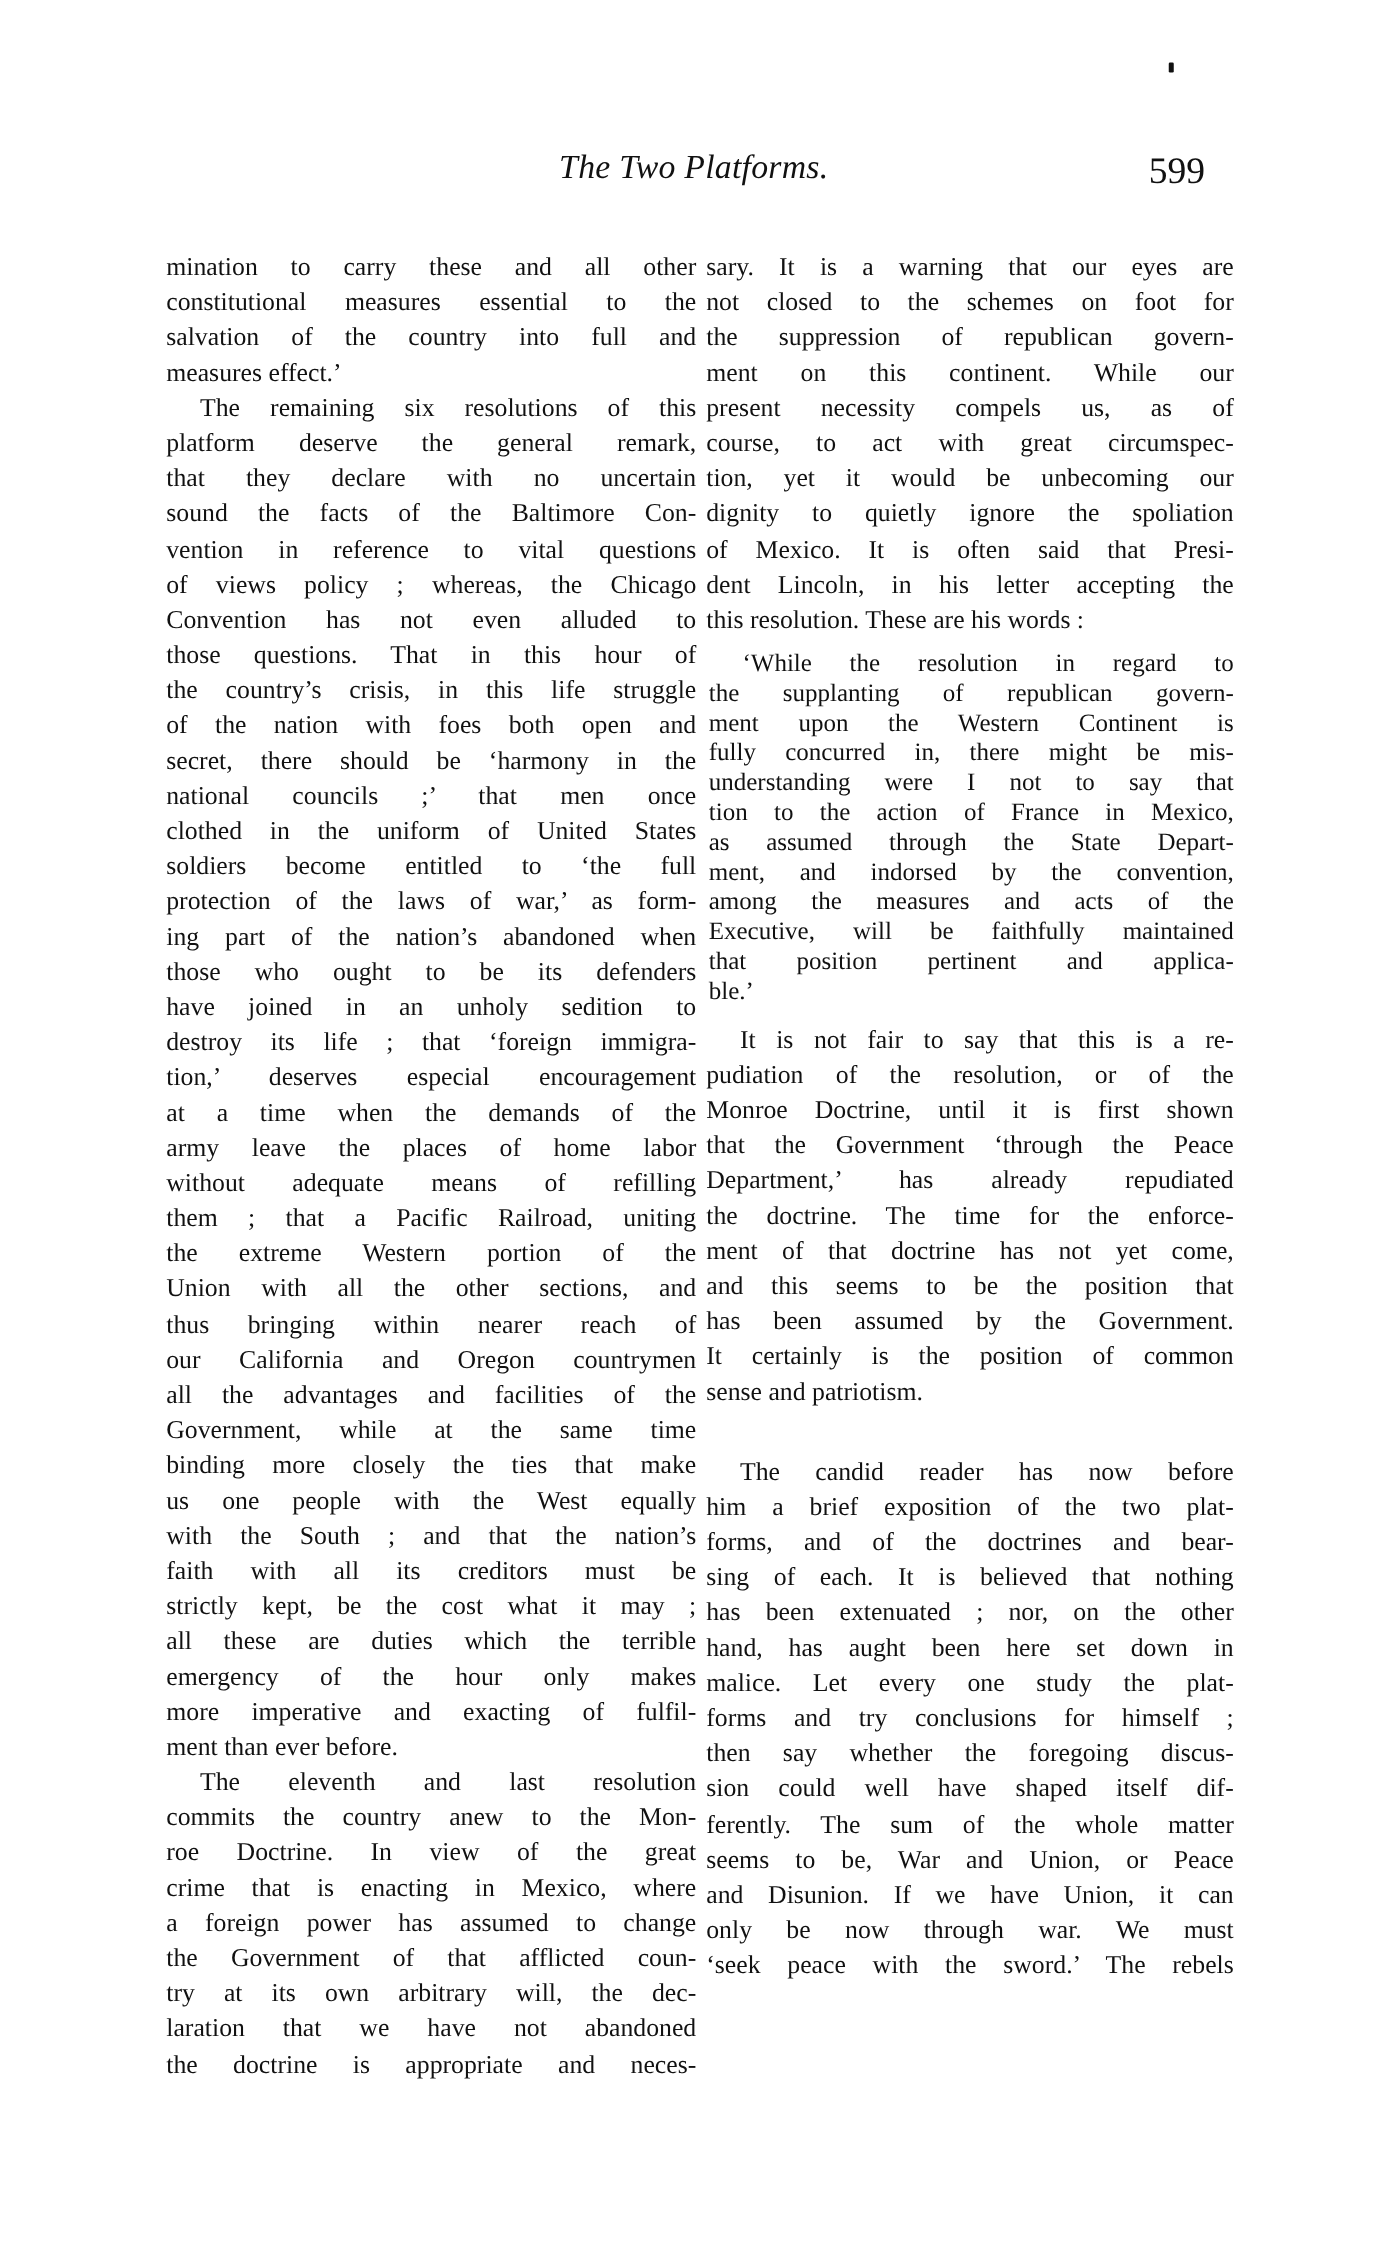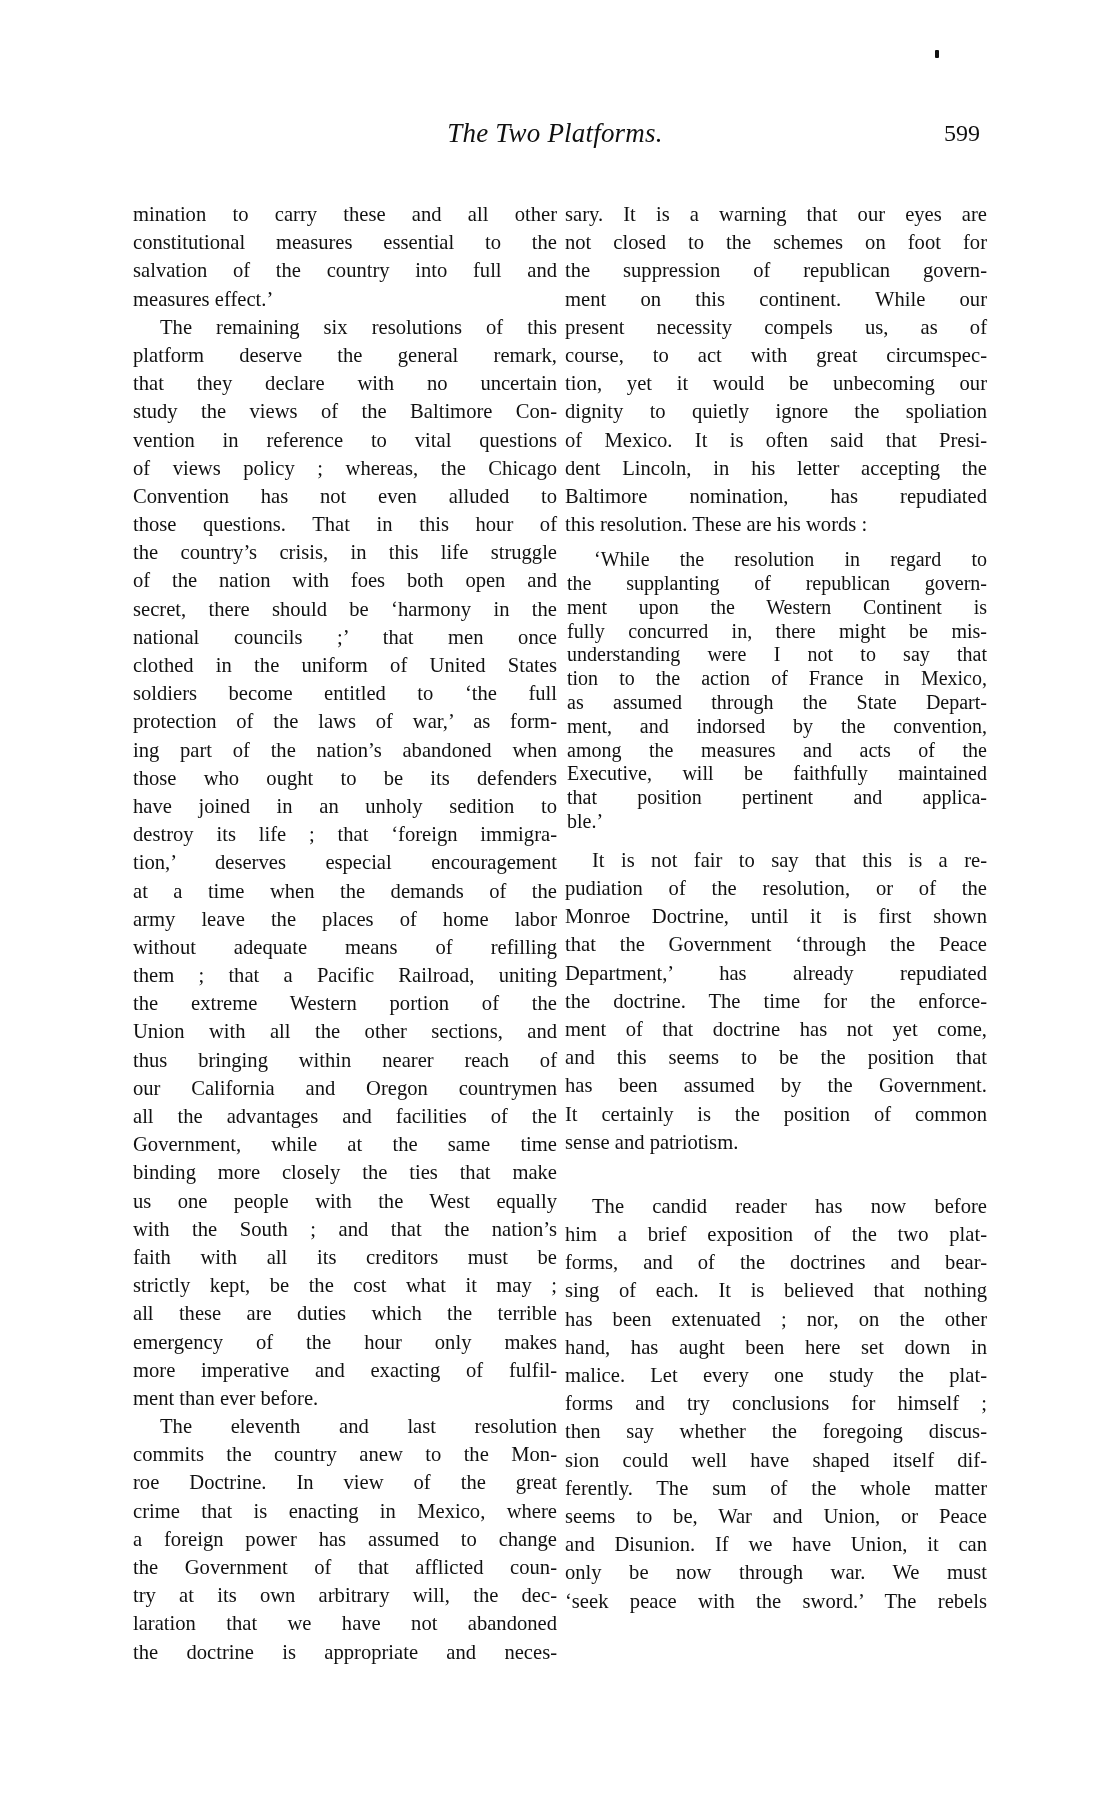--- a/index.html
+++ b/index.html
@@ -3,21 +3,21 @@
   <meta charset="utf-8">
   <style>
     html, body { margin: 0; padding: 0; background: #ffffff; }
     body { width: 1120px; height: 1800px; position: relative; overflow: hidden;
            font-family: "Liberation Serif", "DejaVu Serif", serif; color: #111111; }
     .page { position: absolute; left: 0; top: 0; width: 1120px; height: 1800px; }
     .speck { position: absolute; left: 935px; top: 50px; width: 4px; height: 8px; background: #111; border-radius: 1px; }
     .header { position: absolute; top: 118px; left: 130px; width: 850px; height: 40px; }
     .running-title { position: absolute; left: 0; right: 0; text-align: center; font-style: italic;
                      font-size: 27px; letter-spacing: 0.2px; }
-    .page-number { position: absolute; right: 0; top: 2px; font-size: 24px; }
+    .page-number { position: absolute; right: 16px; top: 2px; font-size: 30px; }
     .col { position: absolute; top: 200px; width: 424px; }
     .col-left { left: 133px; }
     .col-right { left: 565px; width: 422px; }
     .line { display: block; height: 28.2px; line-height: 28.2px; font-size: 20.6px;
             text-align: justify; text-align-last: justify; white-space: nowrap; overflow: visible; }
     .line.last { text-align-last: left; }
     .line.indent { padding-left: 27px; }
     .quote .line { height: 23.8px; line-height: 23.8px; font-size: 20px; }
     .gap { display: block; }
   </style>
@@ -36,21 +36,21 @@
     <div id="lc-p0">
         <span class="line">mination to carry these and all other</span>
         <span class="line">constitutional measures essential to the</span>
         <span class="line">salvation of the country into full and</span>
         <span class="line last">measures effect.’</span>
       </div>
     <div id="lc-p1">
         <span class="line indent">The remaining six resolutions of this</span>
         <span class="line">platform deserve the general remark,</span>
         <span class="line">that they declare with no uncertain</span>
-        <span class="line">study the views of the Baltimore Con-</span>
+        <span class="line">sound the facts of the Baltimore Con-</span>
         <span class="line">vention in reference to vital questions</span>
         <span class="line">of views policy ; whereas, the Chicago</span>
         <span class="line">Convention has not even alluded to</span>
         <span class="line">those questions. That in this hour of</span>
         <span class="line">the country’s crisis, in this life struggle</span>
         <span class="line">of the nation with foes both open and</span>
         <span class="line">secret, there should be ‘harmony in the</span>
         <span class="line">national councils ;’ that men once</span>
         <span class="line">clothed in the uniform of United States</span>
         <span class="line">soldiers become entitled to ‘the full</span>
@@ -98,21 +98,20 @@
         <span class="line">sary. It is a warning that our eyes are</span>
         <span class="line">not closed to the schemes on foot for</span>
         <span class="line">the suppression of republican govern-</span>
         <span class="line">ment on this continent. While our</span>
         <span class="line">present necessity compels us, as of</span>
         <span class="line">course, to act with great circumspec-</span>
         <span class="line">tion, yet it would be unbecoming our</span>
         <span class="line">dignity to quietly ignore the spoliation</span>
         <span class="line">of Mexico. It is often said that Presi-</span>
         <span class="line">dent Lincoln, in his letter accepting the</span>
-        <span class="line">Baltimore nomination, has repudiated</span>
         <span class="line last">this resolution. These are his words :</span>
       </div>
     <div class="gap" style="height:10px"></div>
     <div class="quote" id="rc-q" style="padding-left:2px">
         <span class="line indent">‘While the resolution in regard to</span>
         <span class="line">the supplanting of republican govern-</span>
         <span class="line">ment upon the Western Continent is</span>
         <span class="line">fully concurred in, there might be mis-</span>
         <span class="line">understanding were I not to say that</span>
         <span class="line">tion to the action of France in Mexico,</span>

